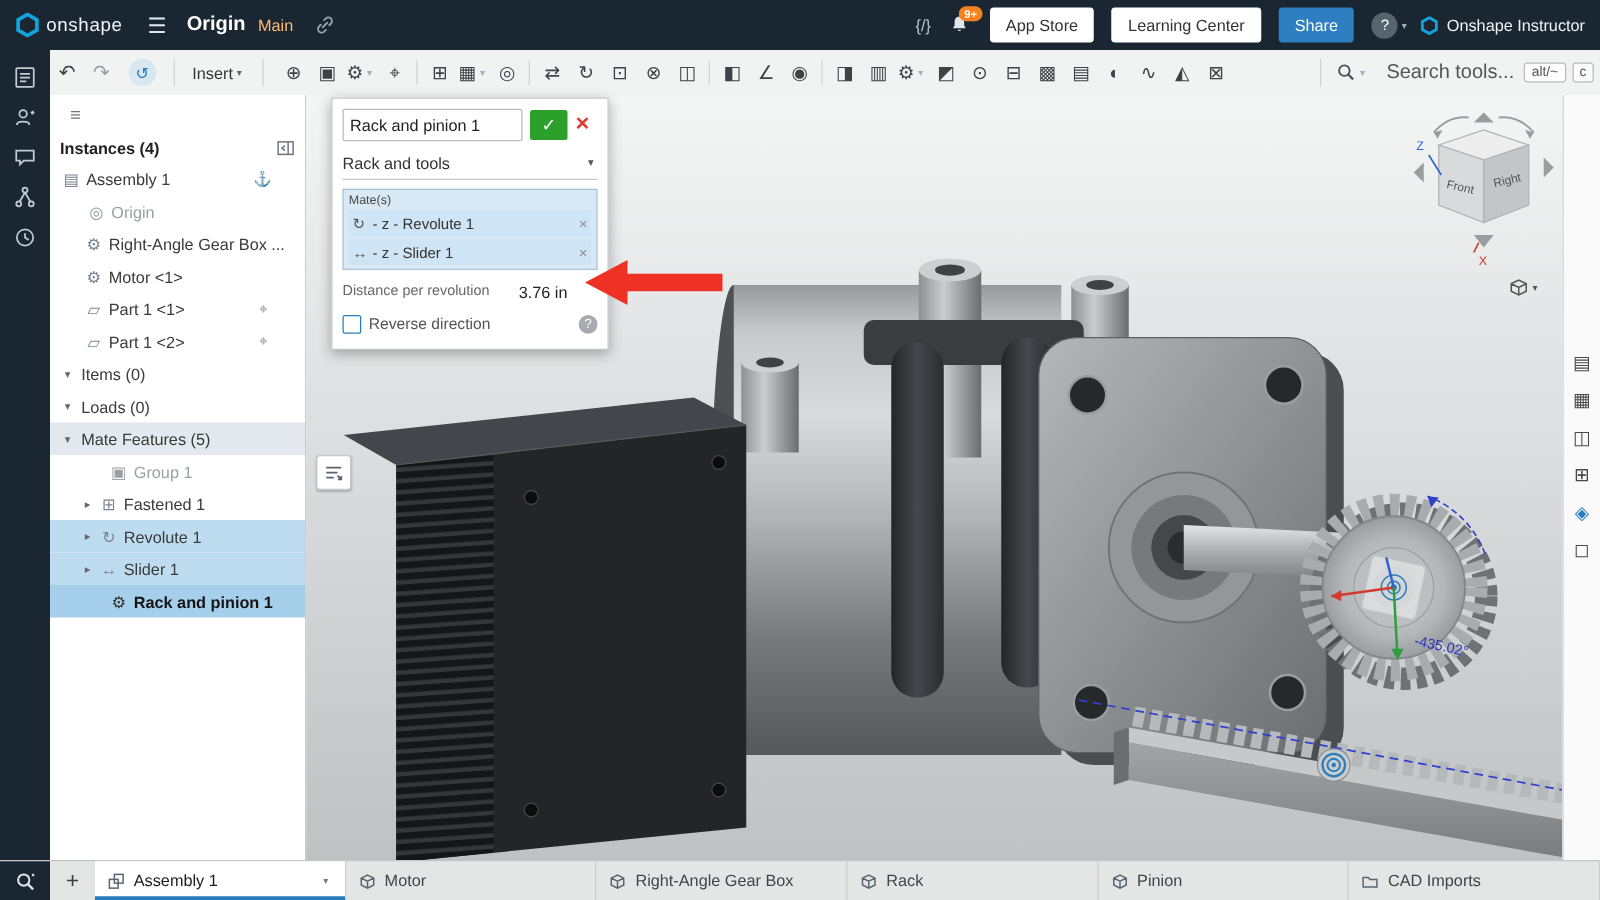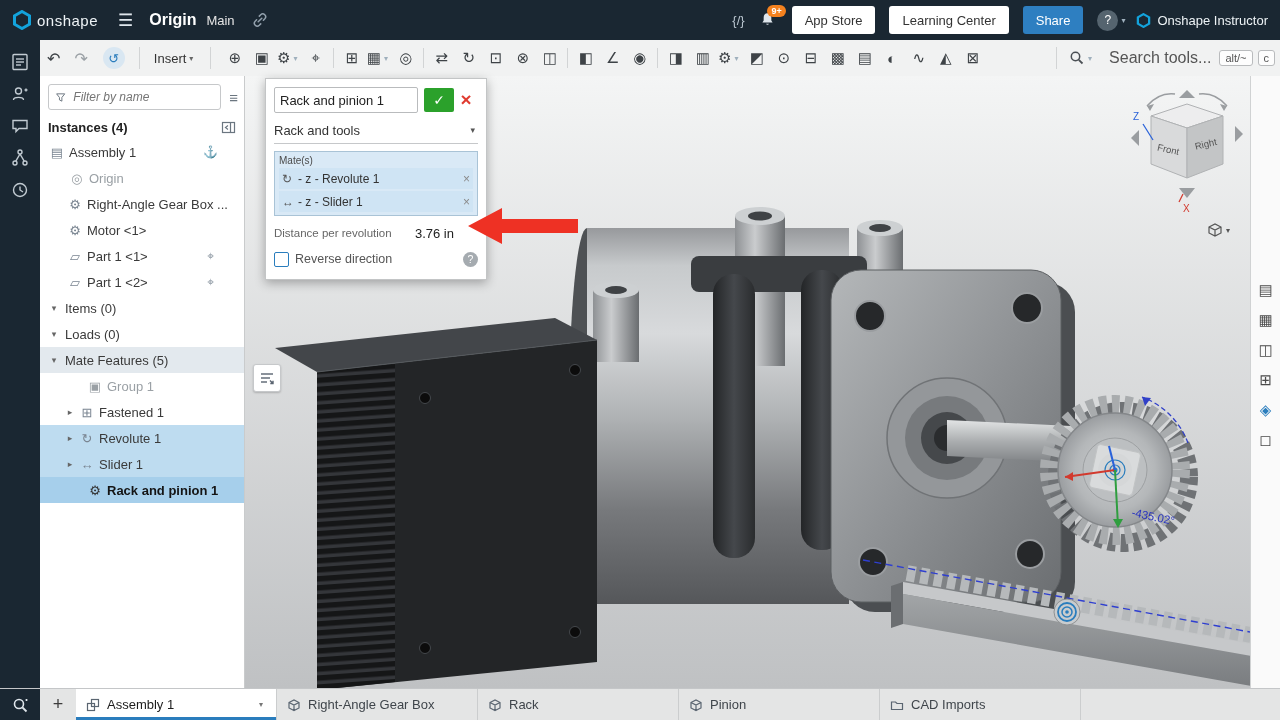--- a/index.html
+++ b/index.html
@@ -6,21 +6,21 @@
   #app{position:relative;width:1280px;height:720px;overflow:hidden;
        font-family:"Liberation Sans",sans-serif;font-size:13px;color:#333;background:#fff;}
 
   
   .topbar{position:absolute;left:0;top:0;width:1280px;height:40px;background:#1a2732;
           display:flex;align-items:center;color:#fff;}
   .ob-logo{display:inline-flex;margin-left:12px;align-items:center;}
   .ob-logotext{font-size:15px;letter-spacing:.5px;color:#eef3f6;margin-left:5px;}
   .tb-burger{font-size:17px;color:#dfe6ec;margin-left:20px;cursor:pointer;}
   .tb-doc{font-size:16px;font-weight:bold;color:#fff;margin-left:16px;}
-  .tb-ws{font-size:13px;color:#e5e5e5;margin-left:10px;}
+  .tb-ws{font-size:13px;color:#fdba74;margin-left:10px;}
   .tb-link{margin-left:16px;display:inline-flex;}
   .tb-right{margin-left:auto;display:flex;align-items:center;margin-right:12px;}
   .tb-fs{color:#b9c5cf;font-size:13px;margin-right:14px;}
   .tb-bell{position:relative;margin-right:16px;display:inline-flex;}
   .badge{position:absolute;top:-6px;right:-10px;background:#f5821f;color:#fff;font-size:9px;
          font-weight:bold;border-radius:7px;padding:1px 4px;}
   .tb-btn{background:#fff;color:#333;border:none;border-radius:3px;height:28px;padding:0 13px;
           font-size:13px;margin-right:14px;font-family:inherit;cursor:pointer;}
   .tb-btn.share{background:#2e7fc1;color:#fff;}
   .tb-help{width:21px;height:21px;border-radius:50%;background:#55646f;color:#fff;font-size:12px;
@@ -274,26 +274,20 @@
     <span class="ls-icon">
       <svg width="20" height="20" viewBox="0 0 20 20" fill="none" stroke="#c2cbd2" stroke-width="1.4">
           <circle cx="10" cy="10" r="6.5"></circle>
           <path d="M10 6.5 V10 L13 12"></path>
         </svg>
     </span>
   </nav>
 
   <aside class="leftpanel">
     <div class="filterrow">
-      <div class="filterbox">
-        <svg width="13" height="13" viewBox="0 0 14 14">
-            <path d="M2 2.5 H12 L8.5 7 V11.5 L5.5 10 V7 Z" fill="none" stroke="#6b7680" stroke-width="1.2"></path>
-          </svg>
-        <input type="text" placeholder="Filter by name" style="">
-      </div>
       <span class="listicon">≡</span>
     </div>
     <div class="inst-header">
       <span>Instances (4)</span>
       <span class="panelicon">
         <svg width="15" height="13" viewBox="0 0 15 13" fill="none" stroke="#6b7680" stroke-width="1.2">
             <rect x="1.5" y="1.5" width="12" height="10"></rect>
             <line x1="9.5" y1="1.5" x2="9.5" y2="11.5"></line>
             <path d="M7 4.5 L4.5 6.5 L7 8.5"></path>
           </svg>
@@ -604,36 +598,44 @@
       </span>
       <span class="tab-label">Assembly 1</span>
       <span class="tb-caret">▾</span>
     </div>
     <div class="dtab">
       <span class="tab-icon">
         <svg width="14" height="14" viewBox="0 0 14 14" fill="none" stroke="#5a6571" stroke-width="1.2">
             <path d="M2 4.5 L7 2 L12 4.5 L12 10 L7 12.5 L2 10 Z M2 4.5 L7 7 L12 4.5 M7 7 L7 12.5"></path>
           </svg>
       </span>
-      <span class="tab-label">Right-Angle Gear Box</span>
+      <span class="tab-label">Motor</span>
     </div>
     <div class="dtab">
       <span class="tab-icon">
         <svg width="14" height="14" viewBox="0 0 14 14" fill="none" stroke="#5a6571" stroke-width="1.2">
             <path d="M2 4.5 L7 2 L12 4.5 L12 10 L7 12.5 L2 10 Z M2 4.5 L7 7 L12 4.5 M7 7 L7 12.5"></path>
           </svg>
       </span>
-      <span class="tab-label">Rack</span>
+      <span class="tab-label">Right-Angle Gear Box</span>
     </div>
     <div class="dtab">
       <span class="tab-icon">
         <svg width="14" height="14" viewBox="0 0 14 14" fill="none" stroke="#5a6571" stroke-width="1.2">
             <path d="M2 4.5 L7 2 L12 4.5 L12 10 L7 12.5 L2 10 Z M2 4.5 L7 7 L12 4.5 M7 7 L7 12.5"></path>
           </svg>
       </span>
+      <span class="tab-label">Rack</span>
+    </div>
+    <div class="dtab">
+      <span class="tab-icon">
+        <svg width="14" height="14" viewBox="0 0 14 14" fill="none" stroke="#5a6571" stroke-width="1.2">
+            <path d="M2 4.5 L7 2 L12 4.5 L12 10 L7 12.5 L2 10 Z M2 4.5 L7 7 L12 4.5 M7 7 L7 12.5"></path>
+          </svg>
+      </span>
       <span class="tab-label">Pinion</span>
     </div>
     <div class="dtab">
       <span class="tab-icon">
         <svg width="14" height="14" viewBox="0 0 14 14" fill="none" stroke="#5a6571" stroke-width="1.2">
             <path d="M1.5 4 L5.5 4 L7 5.5 L12.5 5.5 L12.5 11.5 L1.5 11.5 Z"></path>
           </svg>
       </span>
       <span class="tab-label">CAD Imports</span>
     </div>

